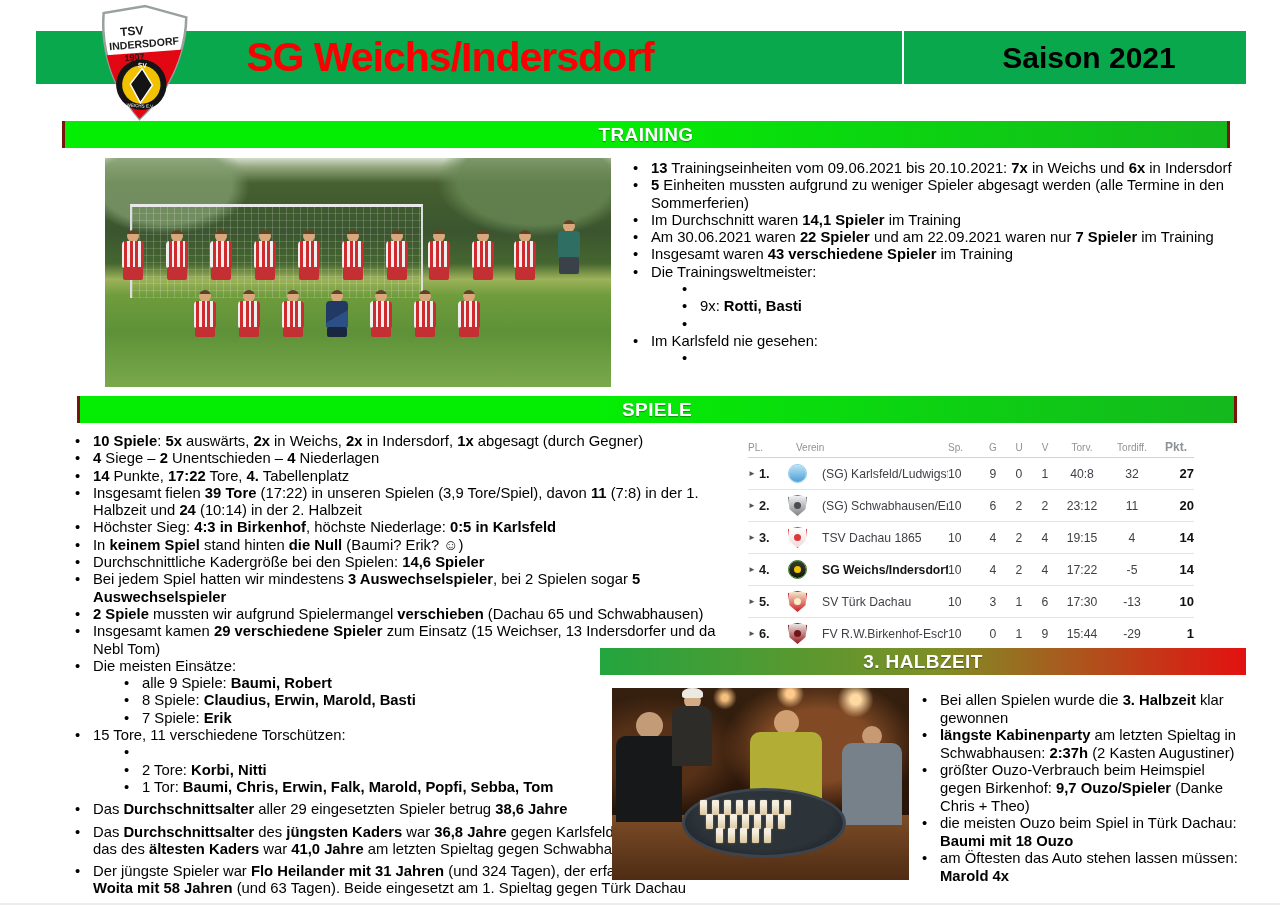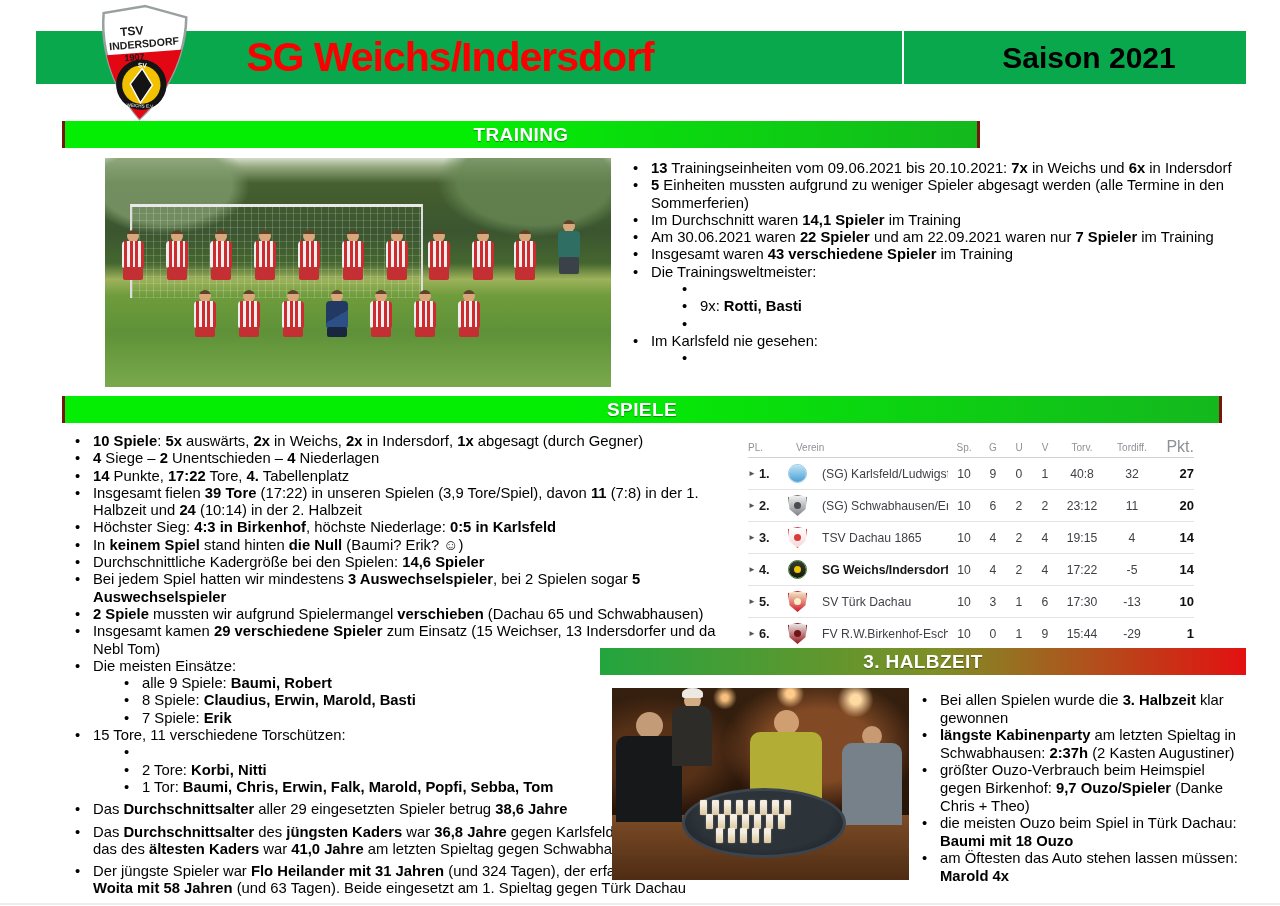--- a/index.html
+++ b/index.html
@@ -13,22 +13,22 @@
   .season{position:absolute;left:904px;top:31px;width:342px;height:53px;background:#0aa84c;
           display:flex;align-items:center;justify-content:center;padding-left:28px;box-sizing:border-box;}
   .season span{font-size:30px;font-weight:bold;color:#000;}
   .logo{position:absolute;left:95px;top:4px;width:95px;height:117px;z-index:5;transform:rotate(3deg);}
 
   
   .bar{position:absolute;height:27px;display:flex;align-items:center;justify-content:center;
        color:#fff;font-weight:bold;font-size:19px;letter-spacing:.4px;
        border-left:3px solid #7a150e;border-right:3px solid #7a150e;box-sizing:border-box;
        text-shadow:0 1px 1px rgba(0,0,0,.35);}
-  .bar-t{left:62px;top:121px;width:918px;}
-  .bar-s{left:62px;top:396px;width:1160px;}
+  .bar-t{left:62px;top:121px;width:1168px;}
+  .bar-s{left:77px;top:396px;width:1160px;}
   .bar-h{left:600px;top:648px;width:646px;border-left:none;border-right:none;}
 
   
   .blist{position:absolute;font-size:14.8px;line-height:17.3px;}
   .t-list{left:633px;top:160px;width:612px;}
   .s-list{left:75px;top:433px;width:668px;}
   .h-list{left:922px;top:692px;width:323px;line-height:17.6px;}
   .bullet-item{display:flex;}
   .bullet-item.gap{margin-top:5px;}
   .bullet-item .dot{flex:none;width:18px;}
@@ -40,26 +40,26 @@
   .ltable{position:absolute;left:748px;top:437px;width:446px;color:#3f3f46;}
   .lhead{display:flex;align-items:center;height:20px;font-size:10px;color:#8e9297;
          border-bottom:1px solid #d2d2d2;}
   .lrow{display:flex;align-items:center;height:31px;font-size:12.2px;border-bottom:1px solid #e4e4e4;}
   .c-pl{width:40px;display:flex;align-items:center;}
   .mark{font-size:8px;color:#555;margin-right:3px;}
   .plnum{font-weight:bold;color:#1b1b1b;font-size:12.8px;}
   .c-ic{width:34px;display:flex;align-items:center;}
   .c-nm{flex:1;white-space:nowrap;overflow:hidden;}
   .c-nm.boldname{font-weight:bold;color:#141414;}
-  .c-sp{width:32px;text-align:center;}
+  .c-sp{width:32px;}
   .c-g,.c-u,.c-v{width:26px;text-align:center;}
   .c-tv{width:48px;text-align:center;}
   .c-td{width:52px;text-align:center;}
   .c-pk{width:36px;text-align:right;font-weight:bold;color:#101010;font-size:13px;}
-  .lhead .c-pk{font-weight:normal;color:#8e9297;font-size:16px;}
+  .lhead .c-pk{font-weight:bold;color:#8e9297;font-size:12px;text-align:center;}
   .icon{display:inline-block;width:19px;height:21px;}
   .icon.shield{clip-path:polygon(50% 0,100% 10%,92% 68%,50% 100%,8% 68%,0 10%);}
   .icon.circle{border-radius:50%;height:19px;}
   .icon i{display:block;width:100%;height:100%;border-radius:inherit;position:relative;}
   .icon .core{position:absolute;left:50%;top:50%;width:7px;height:7px;margin:-3.5px 0 0 -3.5px;
               border-radius:50%;}
 
   
   .photo-team{position:absolute;left:105px;top:158px;width:506px;height:229px;overflow:hidden;
     background:

